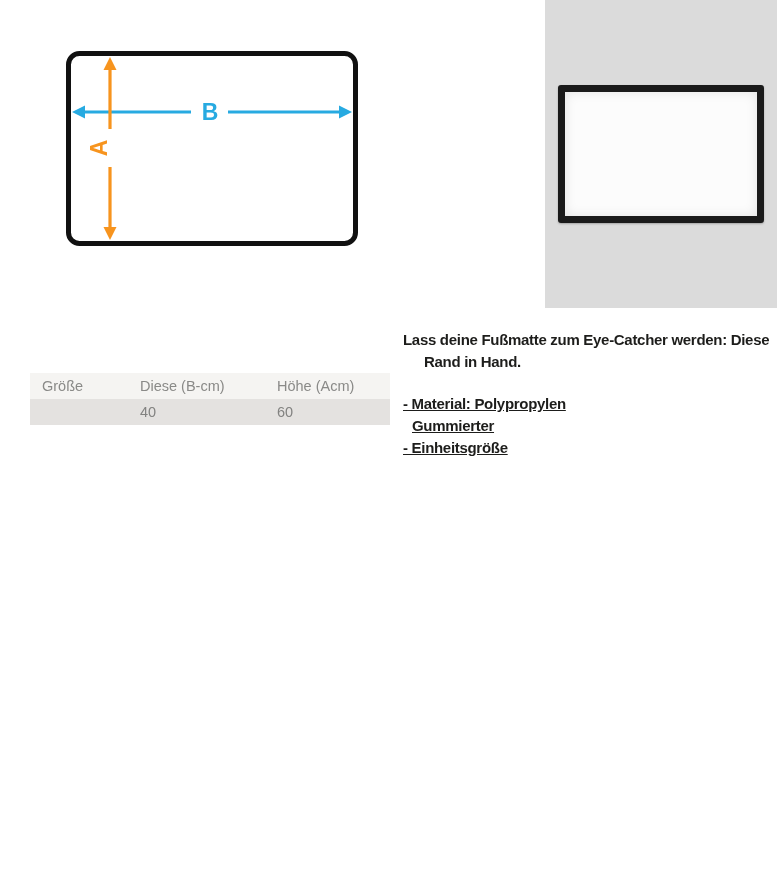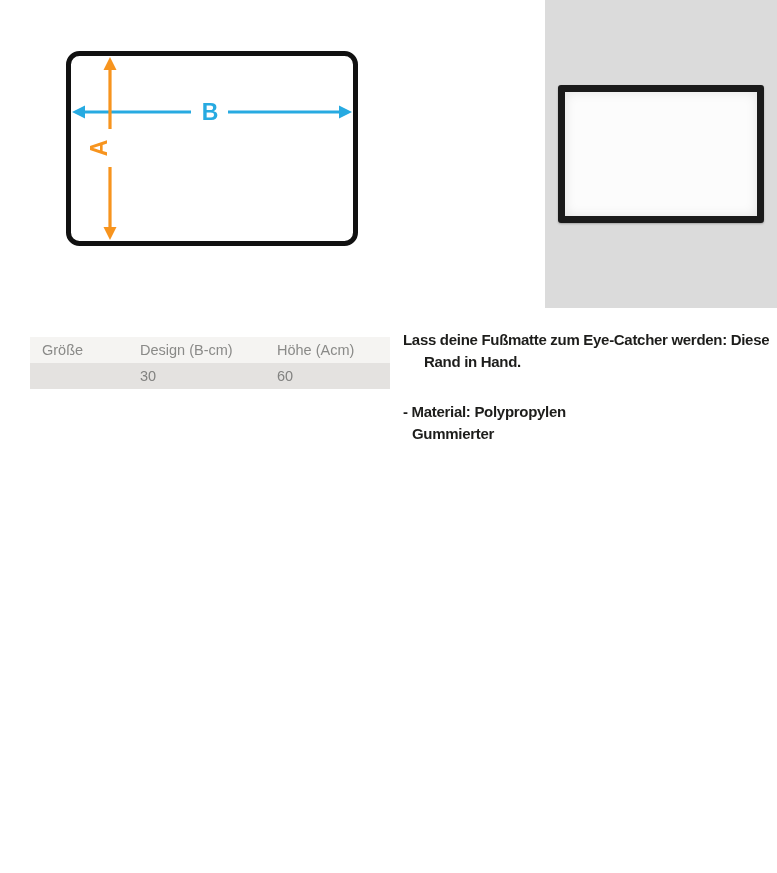--- a/index.html
+++ b/index.html
@@ -62,39 +62,39 @@
     width: 360px;
     font-size: 14.5px;
     color: var(--table-text, #8A8A88);
   }
   .size-table .tr {
     display: grid;
     grid-template-columns: 110px 137px 113px;
     height: 26px;
     align-items: center;
   }
-  .size-table .tr.head { background: var(--table-header-bg, #F5F4F2); }
+  .size-table .tr.head { background: var(--table-header-bg, #F5F4F2); margin-top: 36px; }
   .size-table .tr.body { background: var(--table-row-bg, #E4E2E0); color: #828280; }
   .size-table .td { white-space: pre; }
   .size-table .td.c1 { padding-left: 12px; }
 
   
   .description {
     position: absolute;
     left: 403px; top: 329px;
     width: 374px;
     color: var(--body-text, #1D1D1B);
     font-weight: 700;
     font-size: 15px;
     letter-spacing: -0.3px;
     line-height: 22px;
   }
   .pline { white-space: pre; padding-left: 21px; }
   .pline.first { padding-left: 0; }
-  .bullets { margin-top: 28px; }
+  .bullets { margin-top: 20px; text-decoration: underline; }
   .bline { white-space: pre; }
   .bline.wrap-indent { padding-left: 9px; }
 </style>
 </head>
 <body>
 
 <div class="page">
 
   <svg class="diagram" width="292" height="195" viewBox="0 0 292 195">
     <rect class="mat-outline" x="2.5" y="2.5" width="287" height="190" rx="11"></rect>
@@ -114,34 +114,35 @@
 
   <div class="product-area">
     <div class="doormat">
       <div class="mat-inner"></div>
     </div>
   </div>
 
   <div class="size-table">
     <div class="tr head">
       <div class="td c1">Größe</div>
-      <div class="td c2">Design (B-cm)</div>
+      <div class="td c2">Diese (B-cm)</div>
       <div class="td c3">Höhe (Acm)</div>
     </div>
     <div class="tr body">
       <div class="td c1"></div>
-      <div class="td c2">30</div>
+      <div class="td c2">40</div>
       <div class="td c3">60</div>
     </div>
   </div>
 
   <div class="description">
     <div class="para">
       <div class="pline first">Lass deine Fußmatte zum Eye-Catcher werden: Diese</div>
       <div class="pline">Rand in Hand.</div>
     </div>
     <div class="bullets">
       <div class="bline">- Material: Polypropylen</div>
       <div class="bline wrap-indent">Gummierter</div>
+      <div class="bline">- Einheitsgröße</div>
     </div>
   </div>
 
 </div>
 
 </body></html>

